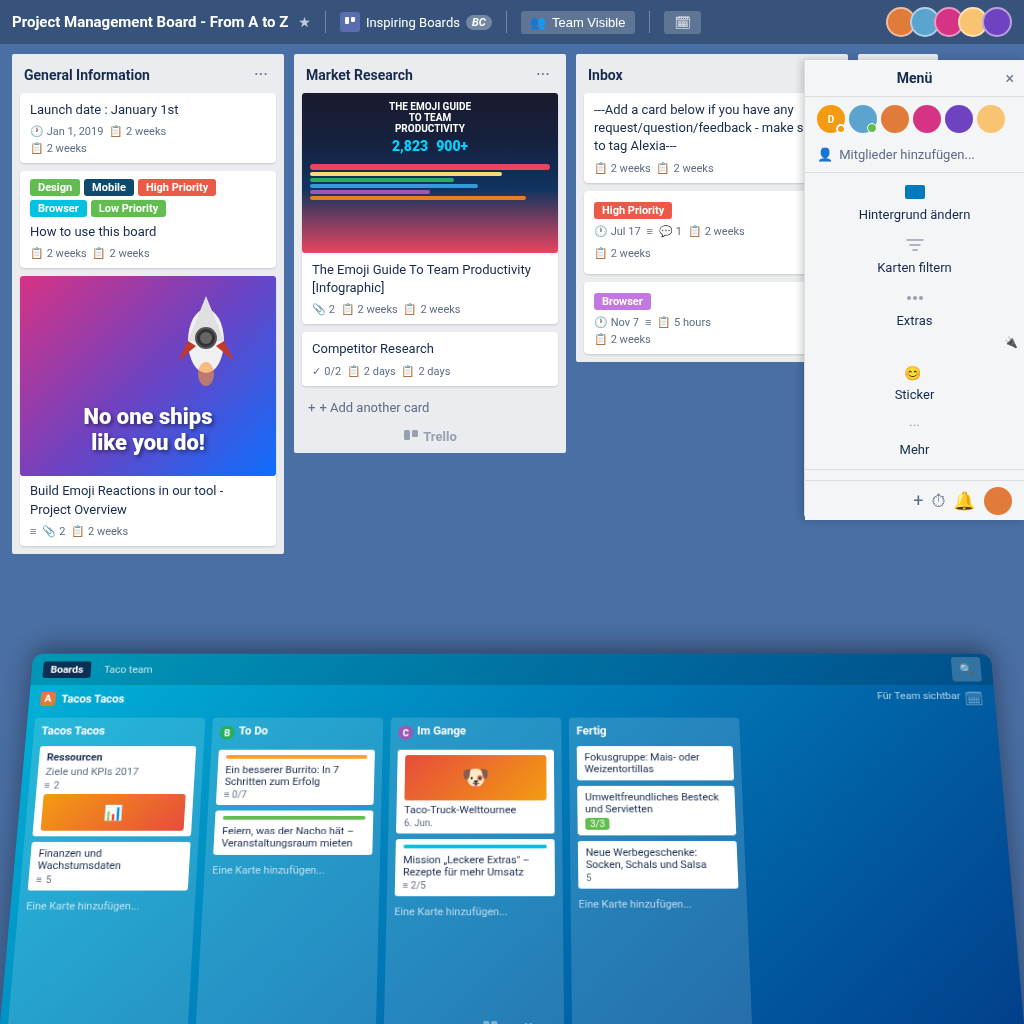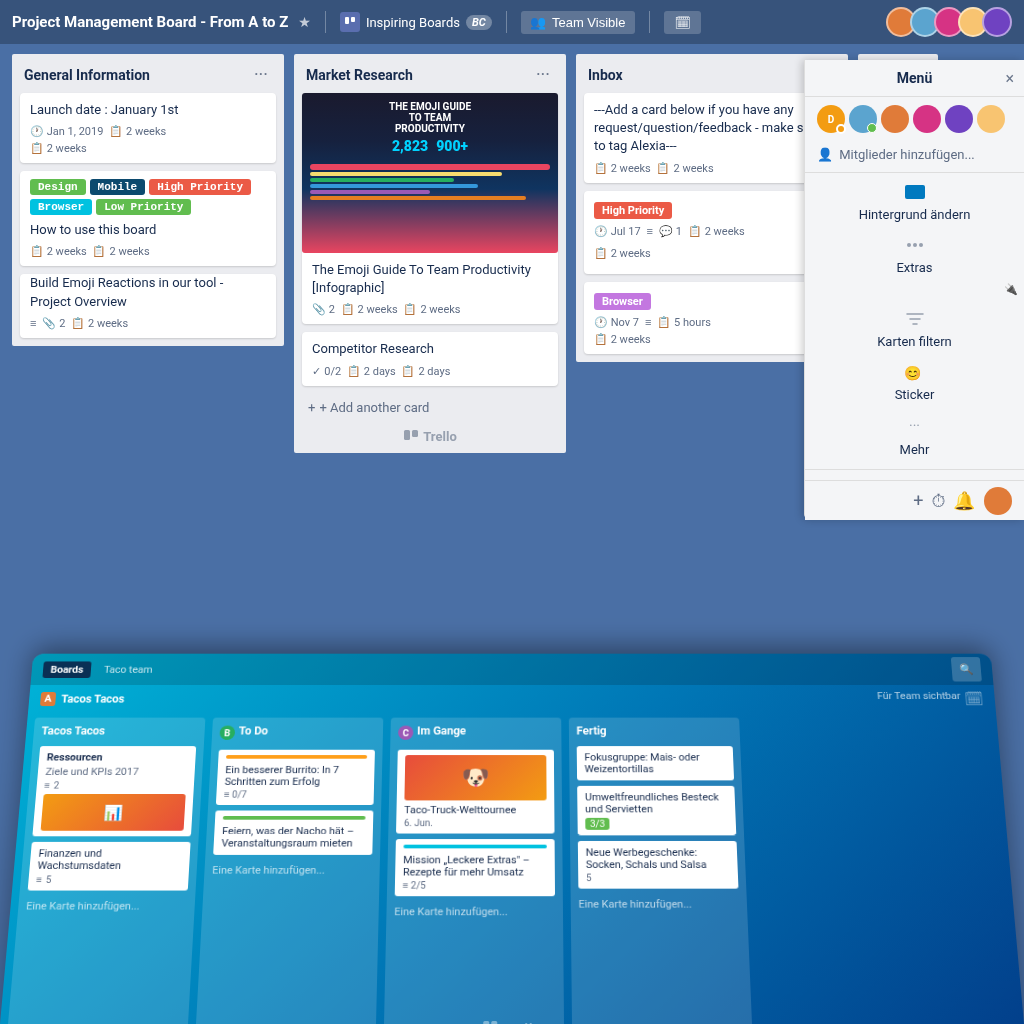--- a/index.html
+++ b/index.html
@@ -169,21 +169,20 @@
     }
     .card-meta-icon {
       font-size: 11px;
     }
 
     .labels {
       display: flex;
       flex-wrap: wrap;
       gap: 4px;
       margin-bottom: 6px;
-      font-family: Liberation Mono, monospace;
     }
     .label {
       border-radius: 3px;
       padding: 2px 8px;
       font-size: 11px;
       font-weight: 700;
       color: white;
       cursor: pointer;
     }
     .label-green { background: #61bd4f; }
@@ -557,20 +556,33 @@
             <span>2 weeks</span>
           </span>
           <span class="card-meta-item">
             <span class="card-meta-icon">📋</span>
             <span>2 weeks</span>
           </span>
         </div>
       </div>
 
       <div class="card" style="padding: 0 0 8px 0;">
+        <div class="rocket-card-img">
+
+          <svg width="80" height="120" viewBox="0 0 80 120" class="rocket-svg">
+            <ellipse cx="40" cy="55" rx="18" ry="32" fill="#f0f0f0"></ellipse>
+            <polygon points="40,10 22,55 58,55" fill="#e0e0e0"></polygon>
+            <circle cx="40" cy="52" r="10" fill="#333" stroke="#555" stroke-width="2"></circle>
+            <circle cx="40" cy="52" r="6" fill="#666"></circle>
+            <polygon points="22,55 12,75 30,60" fill="#c0392b"></polygon>
+            <polygon points="58,55 68,75 50,60" fill="#c0392b"></polygon>
+            <ellipse cx="40" cy="88" rx="8" ry="12" fill="rgba(255,150,50,0.6)"></ellipse>
+          </svg>
+          <div class="rocket-text">No one ships<br>like you do!</div>
+        </div>
         <div style="padding: 0 10px;">
           <div class="card-title">Build Emoji Reactions in our tool - Project Overview</div>
           <div class="card-meta">
             <span class="card-meta-item">
               <span>≡</span>
             </span>
             <span class="card-meta-item">
               <span class="card-meta-icon">📎</span>
               <span>2</span>
             </span>
@@ -904,32 +916,32 @@
   </div>
 
   <div style="height:1px; background:#ddd; margin:4px 0;"></div>
 
   <div class="menu-item">
     <div class="menu-item-icon menu-icon-blue"></div>
     <span>Hintergrund ändern</span>
   </div>
   <div class="menu-item">
     <svg width="20" height="14" viewBox="0 0 20 14">
+      <path d="M2 2h16M5 7h10M8 12h4" stroke="#97a0af" stroke-width="1.5" stroke-linecap="round"></path>
+    </svg>
+    <span>Karten filtern</span>
+  </div>
+  <div class="menu-item">
+    <svg width="20" height="14" viewBox="0 0 20 14">
       <circle cx="4" cy="7" r="2" fill="#97a0af"></circle>
       <circle cx="10" cy="7" r="2" fill="#97a0af"></circle>
       <circle cx="16" cy="7" r="2" fill="#97a0af"></circle>
     </svg>
     <span>Extras</span>
     <span style="margin-left:auto; font-size:11px; color:#97a0af;">🔌</span>
-  </div>
-  <div class="menu-item">
-    <svg width="20" height="14" viewBox="0 0 20 14">
-      <path d="M2 2h16M5 7h10M8 12h4" stroke="#97a0af" stroke-width="1.5" stroke-linecap="round"></path>
-    </svg>
-    <span>Karten filtern</span>
   </div>
   <div class="menu-item">
     <span class="menu-item-icon menu-icon-sticker">😊</span>
     <span>Sticker</span>
   </div>
   <div class="menu-item">
     <span style="font-size:14px; color:#97a0af;">···</span>
     <span>Mehr</span>
   </div>
 

